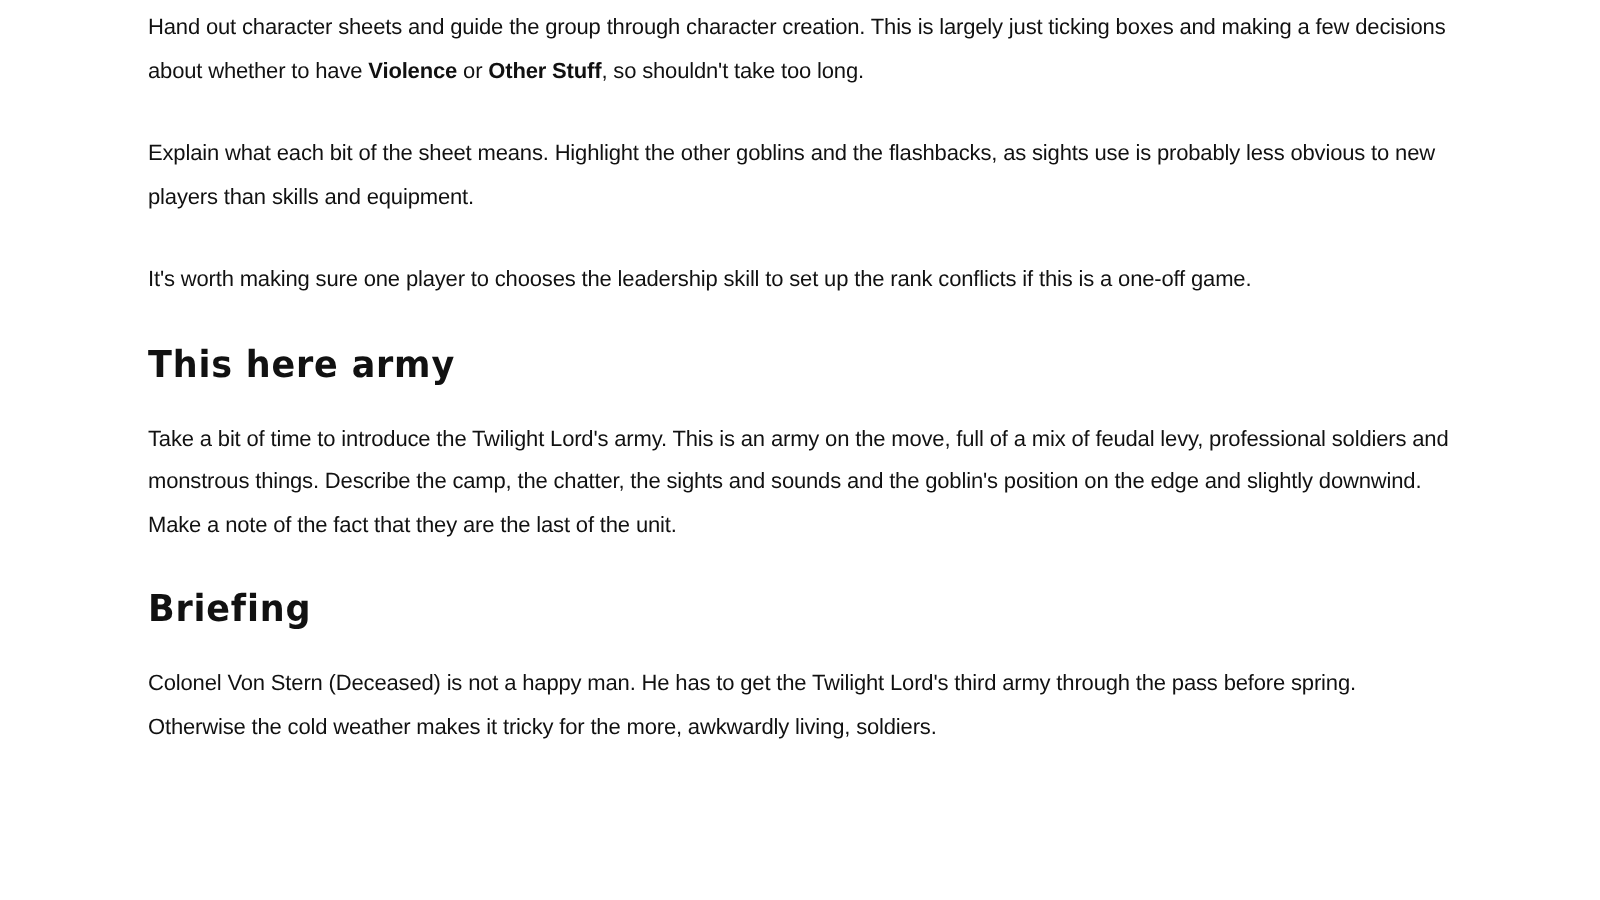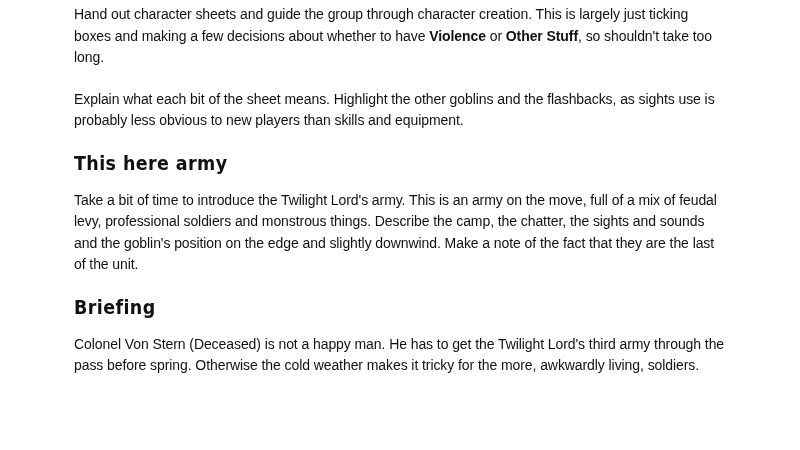--- a/index.html
+++ b/index.html
@@ -17,21 +17,21 @@
   .page {
     position: relative;
     width: 800px;
     height: 450px;
     box-sizing: border-box;
     padding: 0 72px 0 74px;
     background: #ffffff;
   }
   .body-text {
     font-family: "Liberation Sans", sans-serif;
-    font-size: 14px;
+    font-size: 11px;
     line-height: 21.5px;
     color: #111111;
     letter-spacing: -0.08px;
     margin: 0;
   }
   .para {
     margin: 0 0 20px 0;
   }
   .para.first {
     padding-top: 4px;
@@ -63,20 +63,23 @@
 <div class="page clipped">
 
   <p class="body-text para first">
     <span>Hand out character sheets and guide the group through character creation.  This is largely just ticking boxes and making a few decisions about whether to have </span><b>Violence</b><span> or </span><b>Other Stuff</b><span>, so shouldn't take too long.</span>
   </p>
 
   <p class="body-text para">
     <span>Explain what each bit of the sheet means. Highlight the other goblins and the flashbacks, as sights use is probably less obvious to new players than skills and equipment.</span>
   </p>
 
+  <p class="body-text para">
+    <span>It's worth making sure one player to chooses the leadership skill to set up the rank conflicts if this is a one-off game.</span>
+  </p>
 
   <h2 class="heading">This here army</h2>
 
   <p class="body-text para">
     <span>Take a bit of time to introduce the Twilight Lord's army.  This is an army on the move, full of a mix of feudal levy, professional soldiers and monstrous things. Describe the camp, the chatter, the sights and sounds and the goblin's position on the edge and slightly downwind. Make a note of the fact that they are the last of the unit.</span>
   </p>
 
   <h2 class="heading second">Briefing</h2>
 
   <p class="body-text para">

